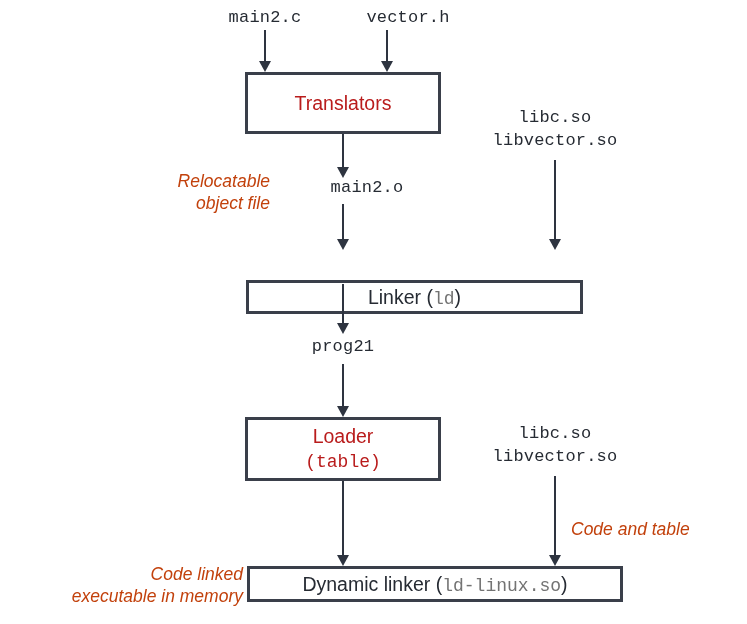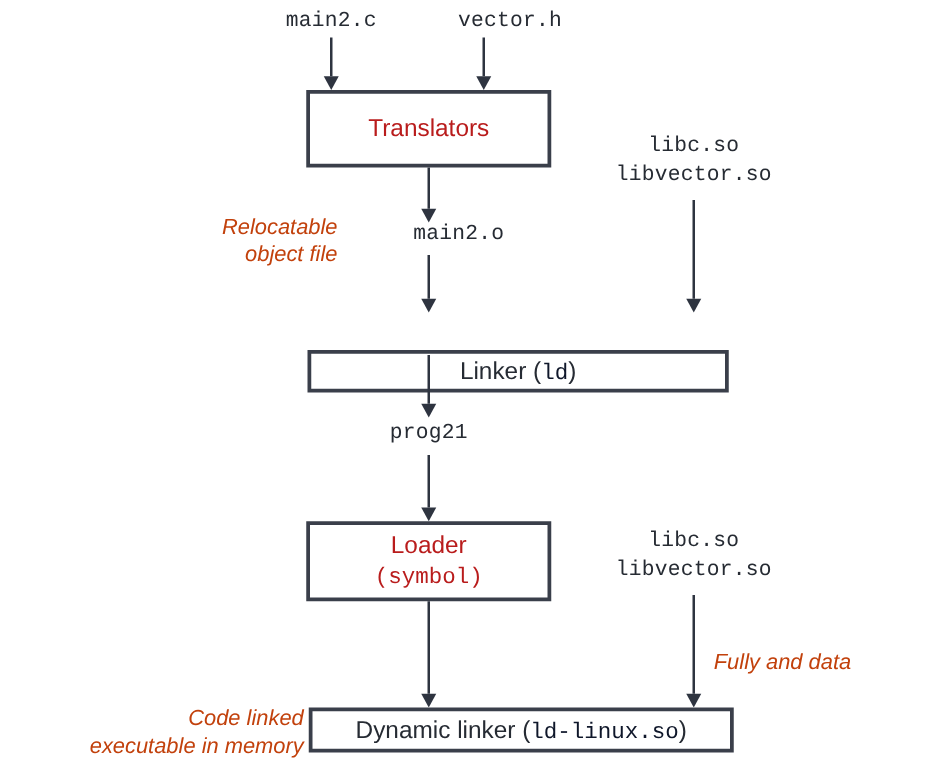--- a/index.html
+++ b/index.html
@@ -70,21 +70,21 @@
     white-space: pre;
   }
   .box .rowline .sans {
     font-family: "Liberation Sans", sans-serif;
     font-size: 19.5px;
     color: #262b33;
   }
   .box .rowline .mn {
     font-family: "Liberation Mono", "DejaVu Sans Mono", monospace;
     font-size: 18px;
-    color: #0f172a;
+    color: #737373;
   }
 
   
   .arrow {
     position: absolute;
     width: 0;
   }
   .arrow .shaft {
     position: absolute;
     left: -1px;
@@ -164,42 +164,42 @@
 
   <div class="mono center-x" style="left:343px; top:337px;">prog21</div>
 
   <div class="arrow" style="left:343px; top:364px; height:53px;">
     <div class="shaft" style="height:42px;"></div>
     <div class="head" style="top:42px;"></div>
   </div>
 
   <div class="box" style="left:245px; top:417px; width:196px; height:64px;">
     <div class="line">Loader</div>
-    <div class="line mono-inline">(symbol)</div>
+    <div class="line mono-inline">(table)</div>
   </div>
 
   <div class="mono center-x" style="left:555px; top:424px;">libc.so</div>
   <div class="mono center-x" style="left:555px; top:447px;">libvector.so</div>
 
   <div class="arrow" style="left:555px; top:476px; height:90px;">
     <div class="shaft" style="height:79px;"></div>
     <div class="head" style="top:79px;"></div>
   </div>
 
-  <div class="ital left" style="left: 571px; top: 518px; width: 165px; white-space: pre-line;">Fully and data</div>
+  <div class="ital left" style="left: 571px; top: 518px; width: 165px; white-space: pre-line;">Code and table</div>
 
   <div class="arrow" style="left:343px; top:481px; height:85px;">
     <div class="shaft" style="height:74px;"></div>
     <div class="head" style="top:74px;"></div>
   </div>
 
   <div class="ital right" style="left: 35px; top: 563px; width: 208px; white-space: pre-line;">Code linked
 executable in memory</div>
 
-  <div class="box" style="left:247px; top:566px; width:340px; height:36px;">
+  <div class="box" style="left:247px; top:566px; width:376px; height:36px;">
     <div class="rowline">
       <span class="sans">Dynamic linker (</span>
       <span class="mn">ld-linux.so</span>
       <span class="sans">)</span>
     </div>
   </div>
 
 </div>
 
 </body></html>

